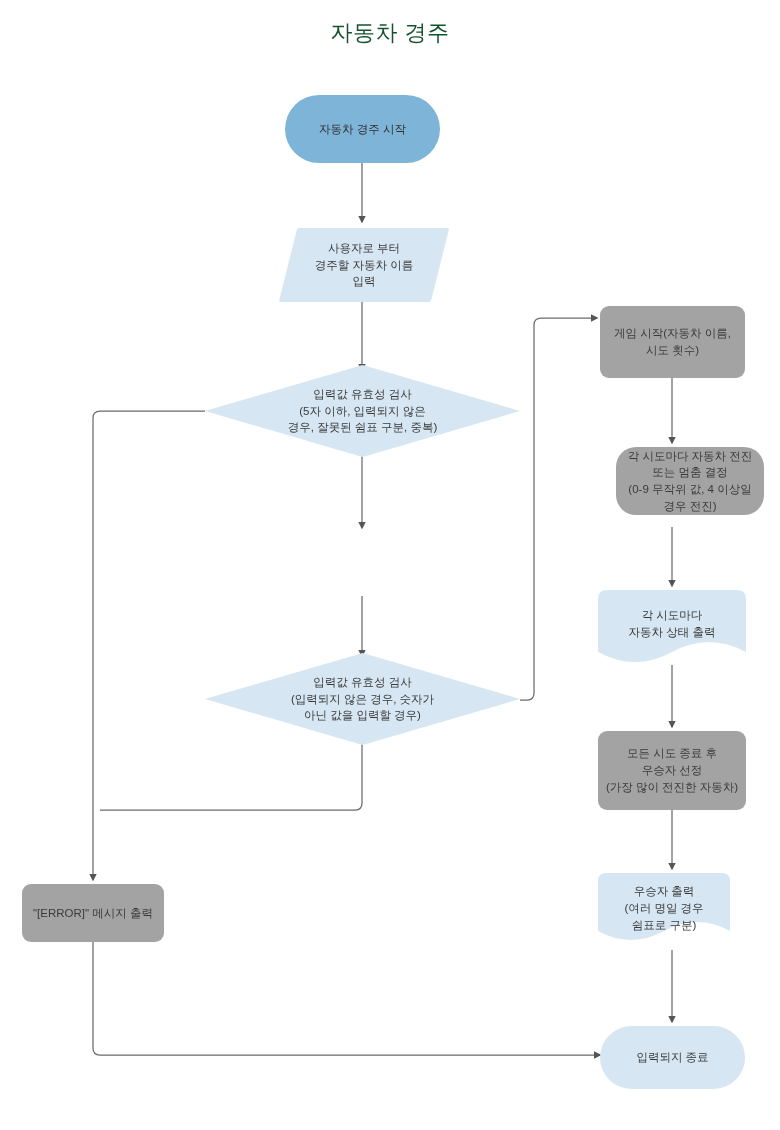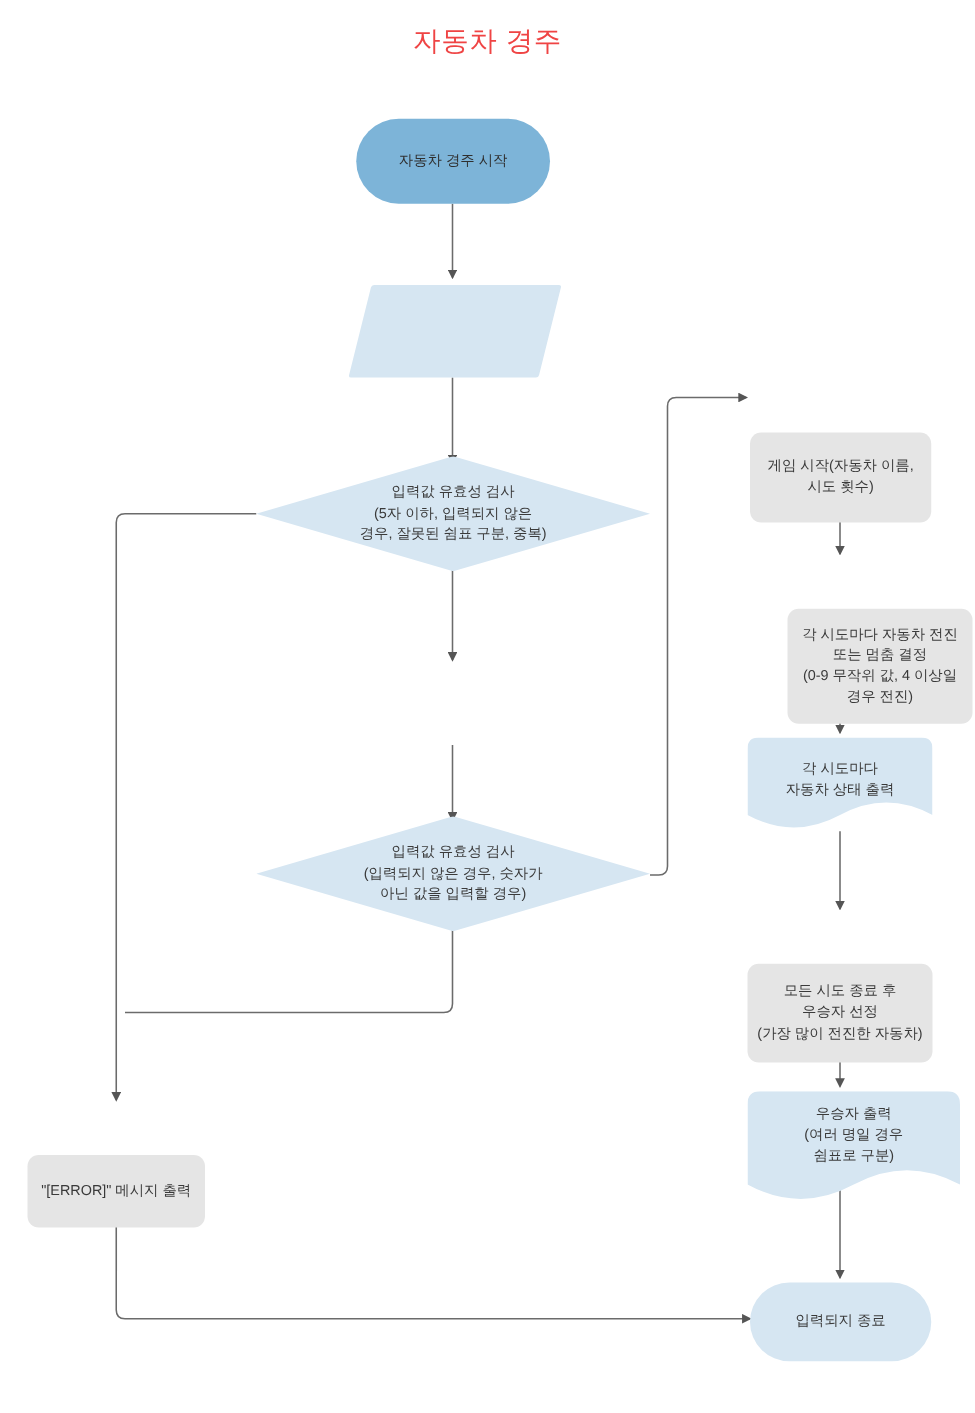--- a/index.html
+++ b/index.html
@@ -42,38 +42,37 @@
     white-space: pre-line;
     z-index: 2;
   }
   .page-title {
     position: absolute;
     left: 0;
     top: 18px;
     width: 780px;
     text-align: center;
     font-size: 22px;
-    color: #ef4444;
+    color: #14532d;
     letter-spacing: .5px;
     z-index: 3;
   }
   
   .shape-terminator-start {
     background: #7DB4D8;
     border-radius: 46px;
     color: #2f2f2f;
   }
   .shape-terminator-end {
     background: #D6E6F2;
     border-radius: 46px;
   }
   .shape-process {
-    background: #e5e5e5;
+    background: #a3a3a3;
     border-radius: 9px;
-    margin-top: 40px;
   }
   .shape-io {
     background: transparent;
     position: absolute;
   }
   .shape-io .io-bg {
     position: absolute;
     inset: 0;
     background: #D6E6F2;
     transform: skewX(-14deg);
@@ -150,20 +149,23 @@
       <path d="M 93,942 L 93,1048 Q 93,1055 100,1055 L 600,1055" marker-end="url(#arrow)"></path>
     </g>
   </svg>
 
   <div class="node shape-terminator-start" style="left:285px; top:95px; width:155px; height:68px;">
     <span class="label">자동차 경주 시작</span>
   </div>
 
   <div class="node shape-io" style="left:288px; top:228px; width:152px; height:74px;">
     <div class="io-bg"></div>
+    <span class="label">사용자로 부터
+경주할 자동차 이름
+입력</span>
   </div>
 
   <div class="node shape-decision" style="left:205px; top:365px; width:315px; height:92px;">
     <div class="dec-bg"></div>
     <span class="label">입력값 유효성 검사
 (5자 이하, 입력되지 않은
 경우, 잘못된 쉼표 구분, 중복)</span>
   </div>
 
 
@@ -176,21 +178,21 @@
 
   <div class="node shape-process" style="left:22px; top:884px; width:142px; height:58px;">
     <span class="label">"[ERROR]" 메시지 출력</span>
   </div>
 
   <div class="node shape-process" style="left:600px; top:306px; width:145px; height:72px;">
     <span class="label">게임 시작(자동차 이름,
 시도 횟수)</span>
   </div>
 
-  <div class="node shape-process" style="left:630px; top:447px; width:148px; height:92px;">
+  <div class="node shape-process" style="left:616px; top:447px; width:148px; height:68px;border-radius:20px;">
     <span class="label">각 시도마다 자동차 전진
 또는 멈춤 결정
 (0-9 무작위 값, 4 이상일
 경우 전진)</span>
   </div>
 
   <div class="node shape-process" style="left:598px; top:731px; width:148px; height:79px;">
     <span class="label">모든 시도 종료 후
 우승자 선정
 (가장 많이 전진한 자동차)</span>
@@ -198,21 +200,21 @@
 
   <div class="node shape-document" style="left:598px; top:590px; width:148px; height:76px;">
     <svg class="doc-bg" viewBox="0 0 148 76" preserveAspectRatio="none">
       <path d="M 9,0 L 139,0 Q 148,0 148,9 L 148,62
                Q 111,42 74,62 Q 37,82 0,62 L 0,9 Q 0,0 9,0 Z" fill="#D6E6F2"></path>
     </svg>
     <span class="label doc-label">각 시도마다
 자동차 상태 출력</span>
   </div>
 
-  <div class="node shape-document" style="left:598px; top:873px; width:170px; height:80px;">
+  <div class="node shape-document" style="left:598px; top:873px; width:132px; height:80px;">
     <svg class="doc-bg" viewBox="0 0 148 80" preserveAspectRatio="none">
       <path d="M 9,0 L 139,0 Q 148,0 148,9 L 148,65
                Q 111,45 74,65 Q 37,85 0,65 L 0,9 Q 0,0 9,0 Z" fill="#D6E6F2"></path>
     </svg>
     <span class="label doc-label">우승자 출력
 (여러 명일 경우
 쉼표로 구분)</span>
   </div>
 
   <div class="node shape-terminator-end" style="left:600px; top:1026px; width:145px; height:63px;">

